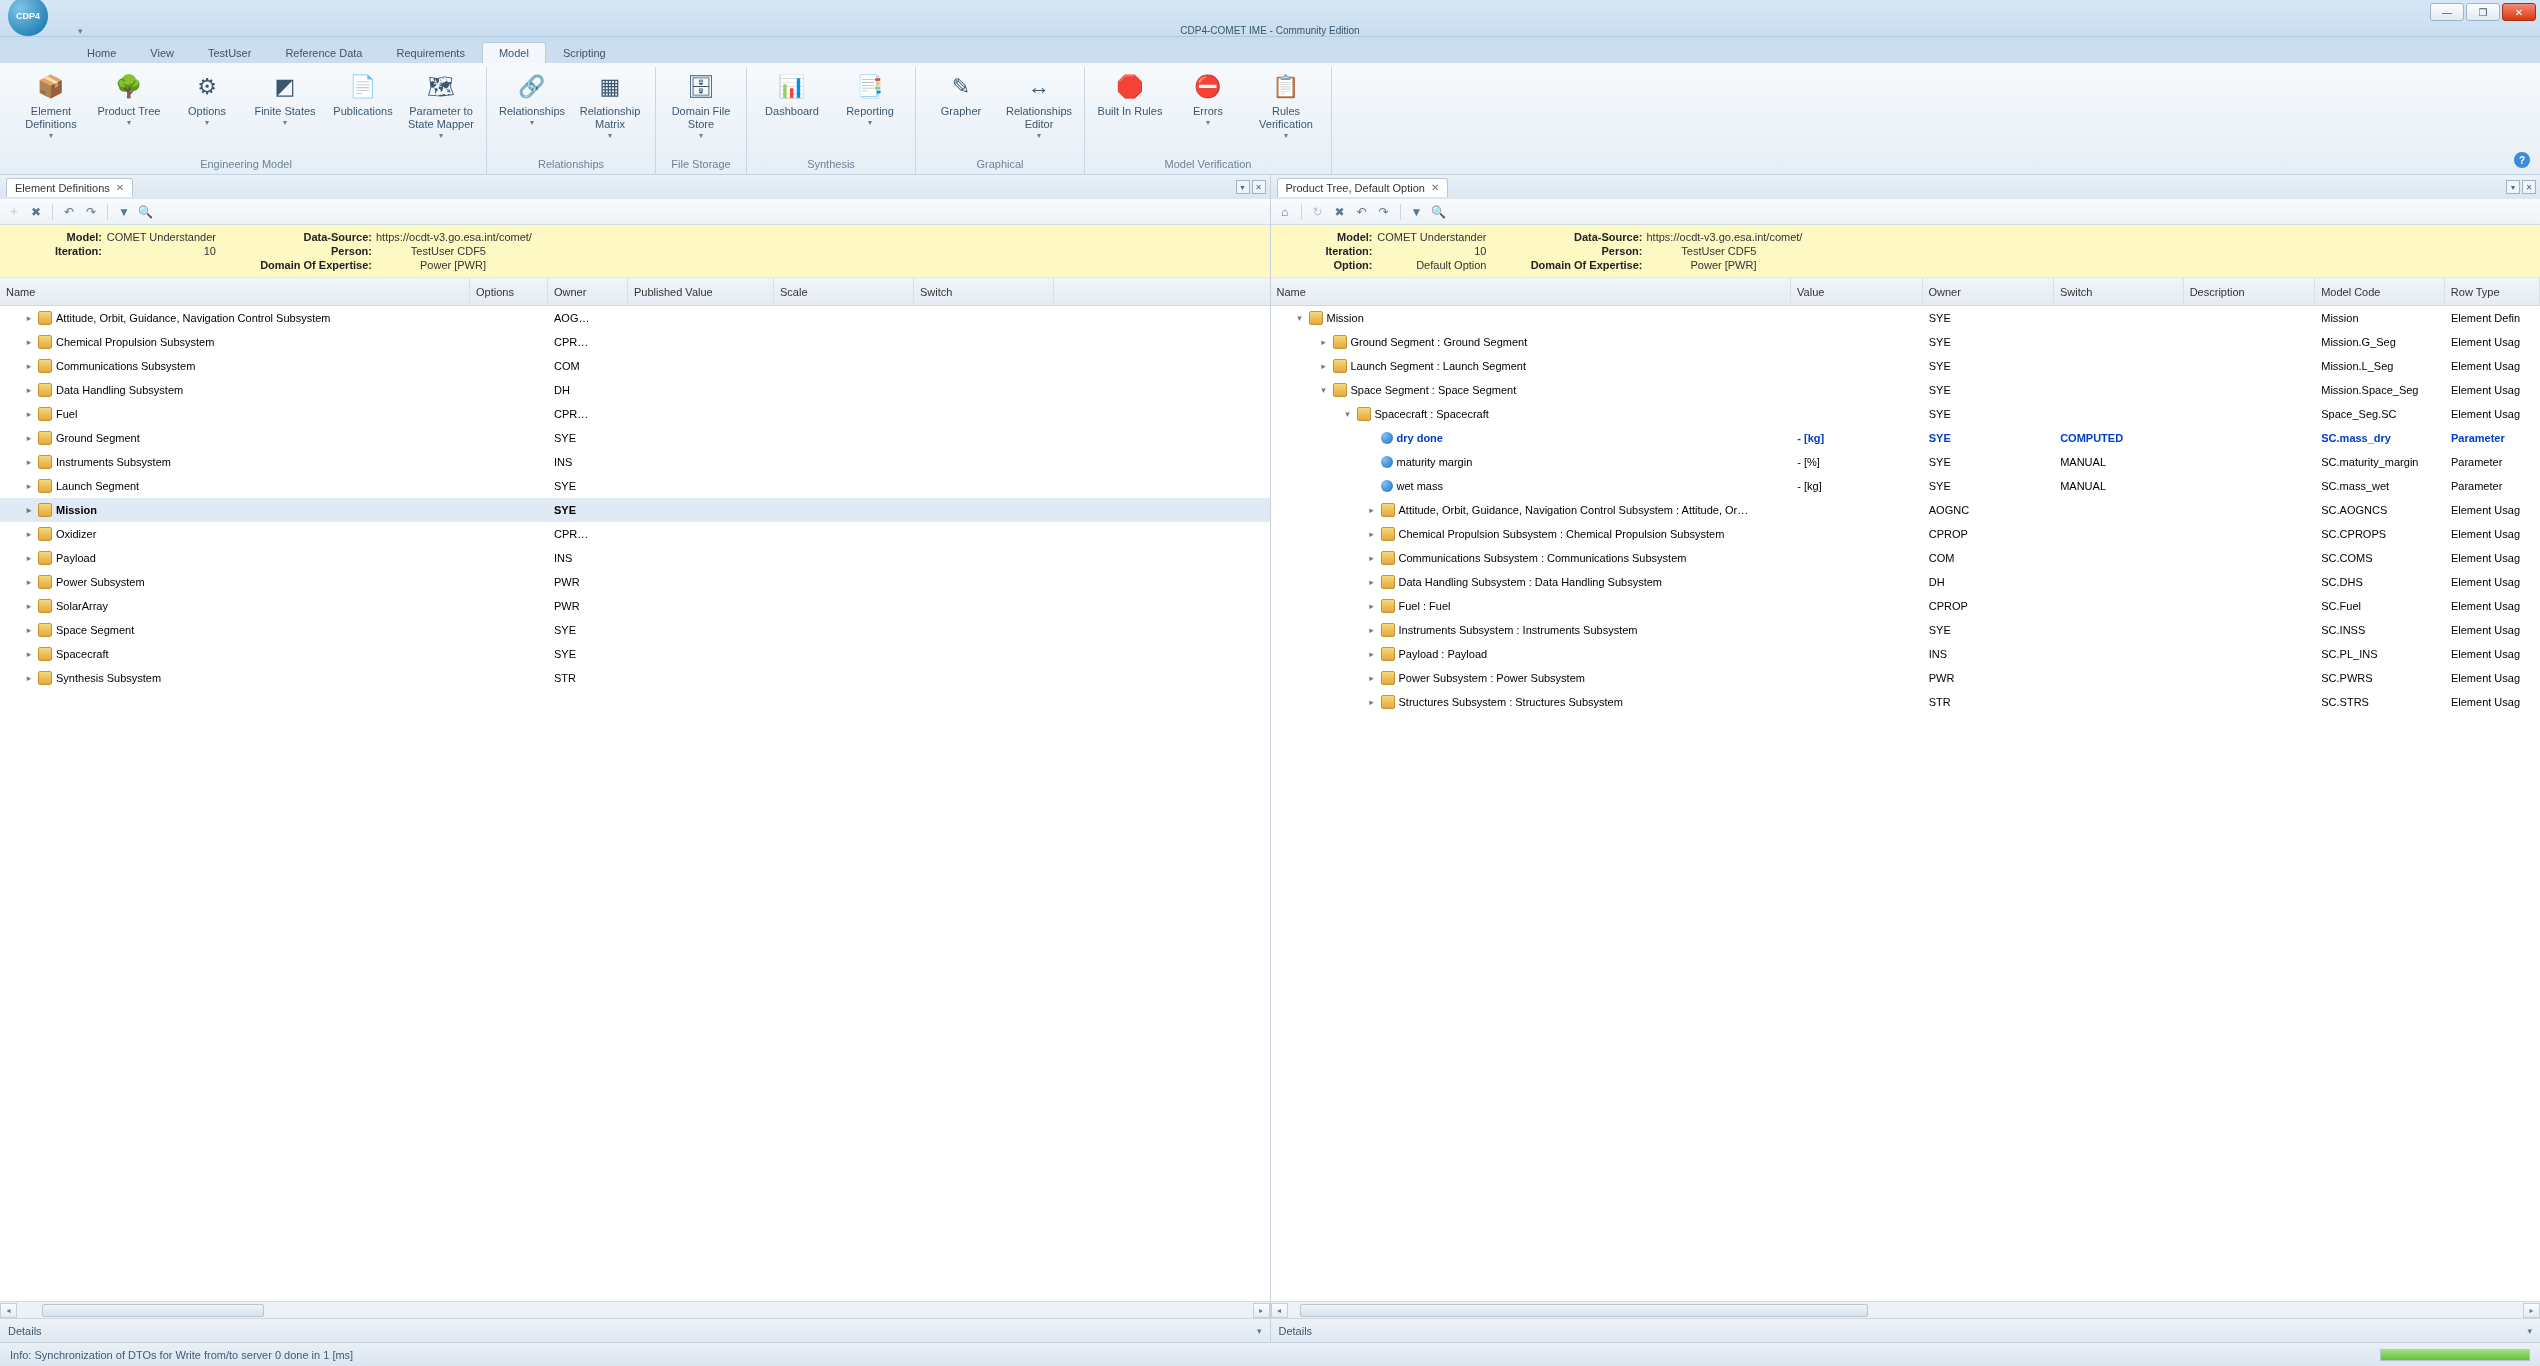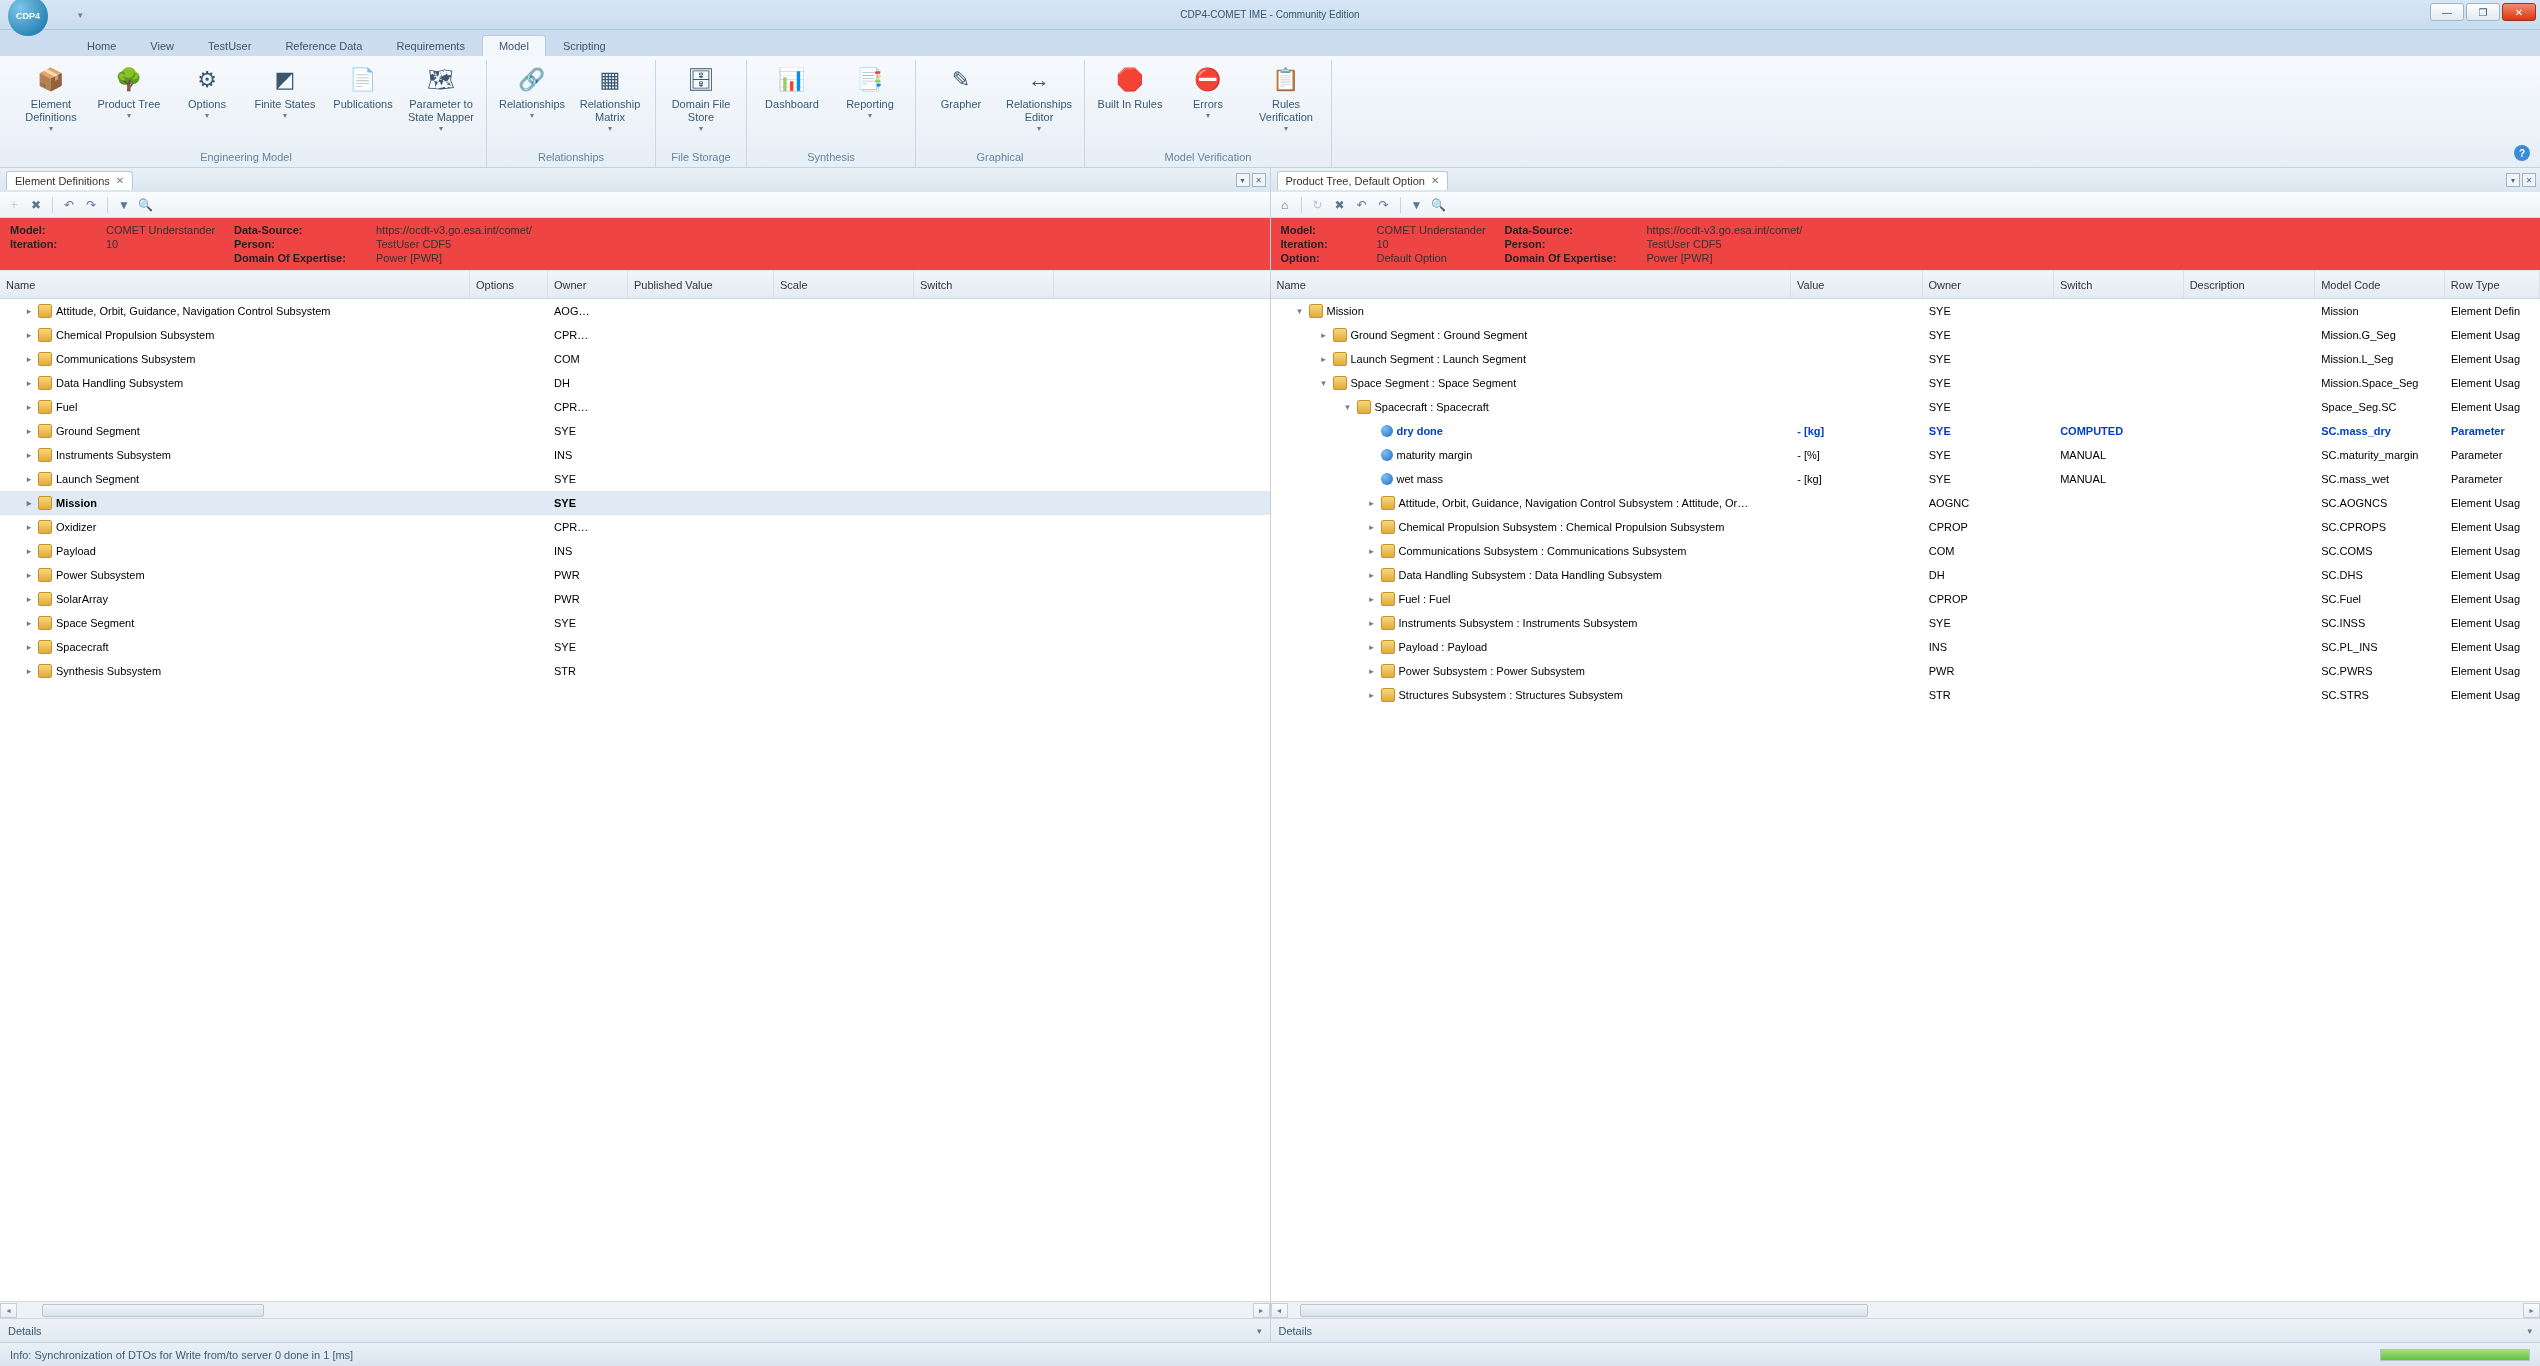--- a/index.html
+++ b/index.html
@@ -1,20 +1,20 @@
 <!DOCTYPE html>
 <html><head>
 <meta charset="utf-8">
 <style>
 * { margin: 0; padding: 0; box-sizing: border-box; font-family: "Segoe UI", Tahoma, sans-serif; font-size: 11px; }
 body { background: #e8f0f8; overflow: hidden; width: 2540px; height: 1366px; transform-origin: top left; }
 .app { display: flex; flex-direction: column; height: 1366px; width: 2540px; }
 
 
-.titlebar { height: 30px; background: linear-gradient(#d6e6f5, #c9ddf0); display: flex; align-items: center; position: relative; border-bottom: 1px solid #b0c8dd; }
+.titlebar { height: 37px; background: linear-gradient(#d6e6f5, #c9ddf0); display: flex; align-items: flex-end; position: relative; border-bottom: 1px solid #b0c8dd; }
 .titlebar .orb { width: 40px; height: 40px; border-radius: 50%; background: radial-gradient(circle at 30% 30%, #7ec4e8, #0b6fa4); margin-left: 8px; margin-top: 2px; display:flex;align-items:center;justify-content:center;color:#fff;font-size:9px;font-weight:bold; position:relative; z-index:2;}
 .titlebar .qat-drop { margin-left: 30px; color:#6a7f92;font-size:9px;}
 .titlebar .title { position:absolute; left:0; right:0; text-align:center; color:#39546c; font-size:10px; }
 .win-controls { position:absolute; right:4px; top:3px; display:flex; gap:2px; }
 .win-btn { width:34px; height:18px; background: linear-gradient(#fdfdfd,#e3eaf1); border:1px solid #9bb6cc; border-radius:3px; display:flex;align-items:center;justify-content:center; font-size:10px; color:#3a5a76;}
 .win-btn.close { background: linear-gradient(#f48a74,#d9380f); color:#fff; border-color:#a03016;}
 
 
 .menutabs { height: 26px; display:flex; align-items:flex-end; padding-left:70px; gap: 0; background: linear-gradient(#c9ddf0,#cdddee); }
 .menutab { padding: 4px 16px; color:#3b556d; cursor:pointer; border:1px solid transparent; border-bottom:none;}
@@ -39,21 +39,21 @@
 .doc-tab { background:#fff; border:1px solid #b7c7d6; border-bottom:none; padding: 3px 8px; display:flex; align-items:center; gap:6px; font-size:11px; color:#333; border-radius:3px 3px 0 0;}
 .doc-tab .x { color:#777; font-size:10px; cursor:pointer;}
 .tabbar-right { position:absolute; right:4px; display:flex; gap:2px;}
 .tabbar-right .sq { width:14px;height:14px; border:1px solid #9fb3c4;background:#f1f5f9;font-size:8px;display:flex;align-items:center;justify-content:center;color:#4b677f;}
 
 .toolbar { height: 26px; background: linear-gradient(#f9fbfd,#eef3f8); border-bottom:1px solid #d1dce6; display:flex; align-items:center; padding: 0 6px; gap:6px;}
 .tb-ico { width:16px;height:16px; display:flex;align-items:center;justify-content:center; color:#5b7790; font-size:12px; cursor:pointer;}
 .tb-ico.disabled{color:#b8c4ce;}
 .tb-sep{width:1px;height:16px;background:#cbd6e0;margin:0 2px;}
 
-.metabar { padding: 6px 10px 4px 10px; background:#ef4444; border-bottom:1px solid #e1e7ed;}
+.metabar { padding: 6px 10px 4px 10px; background:#fef9c3; border-bottom:1px solid #e1e7ed;text-align:right;}
 .metarow { display:flex; gap:4px; margin-bottom:2px;}
 .metalabel { font-weight:bold; color:#222; min-width:92px;}
 .metalabel2 { font-weight:bold; color:#222; min-width:138px; margin-left:14px;}
 .metaval { color:#333; min-width:110px;}
 
 .gridhead { height: 28px; background: linear-gradient(#f1f5f9,#e4ebf2); border-bottom:1px solid #cfd9e3; display:flex; align-items:center; color:#333; }
 .gridhead .col { padding: 0 6px; border-right:1px solid #d8e0e8; height:100%; display:flex;align-items:center;}
 .gridbody { flex:1; overflow:auto; background:#fff; position:relative;}
 .row { display:flex; height:24px; align-items:center; }
 .row.selected{background:#dfeaf4;}

